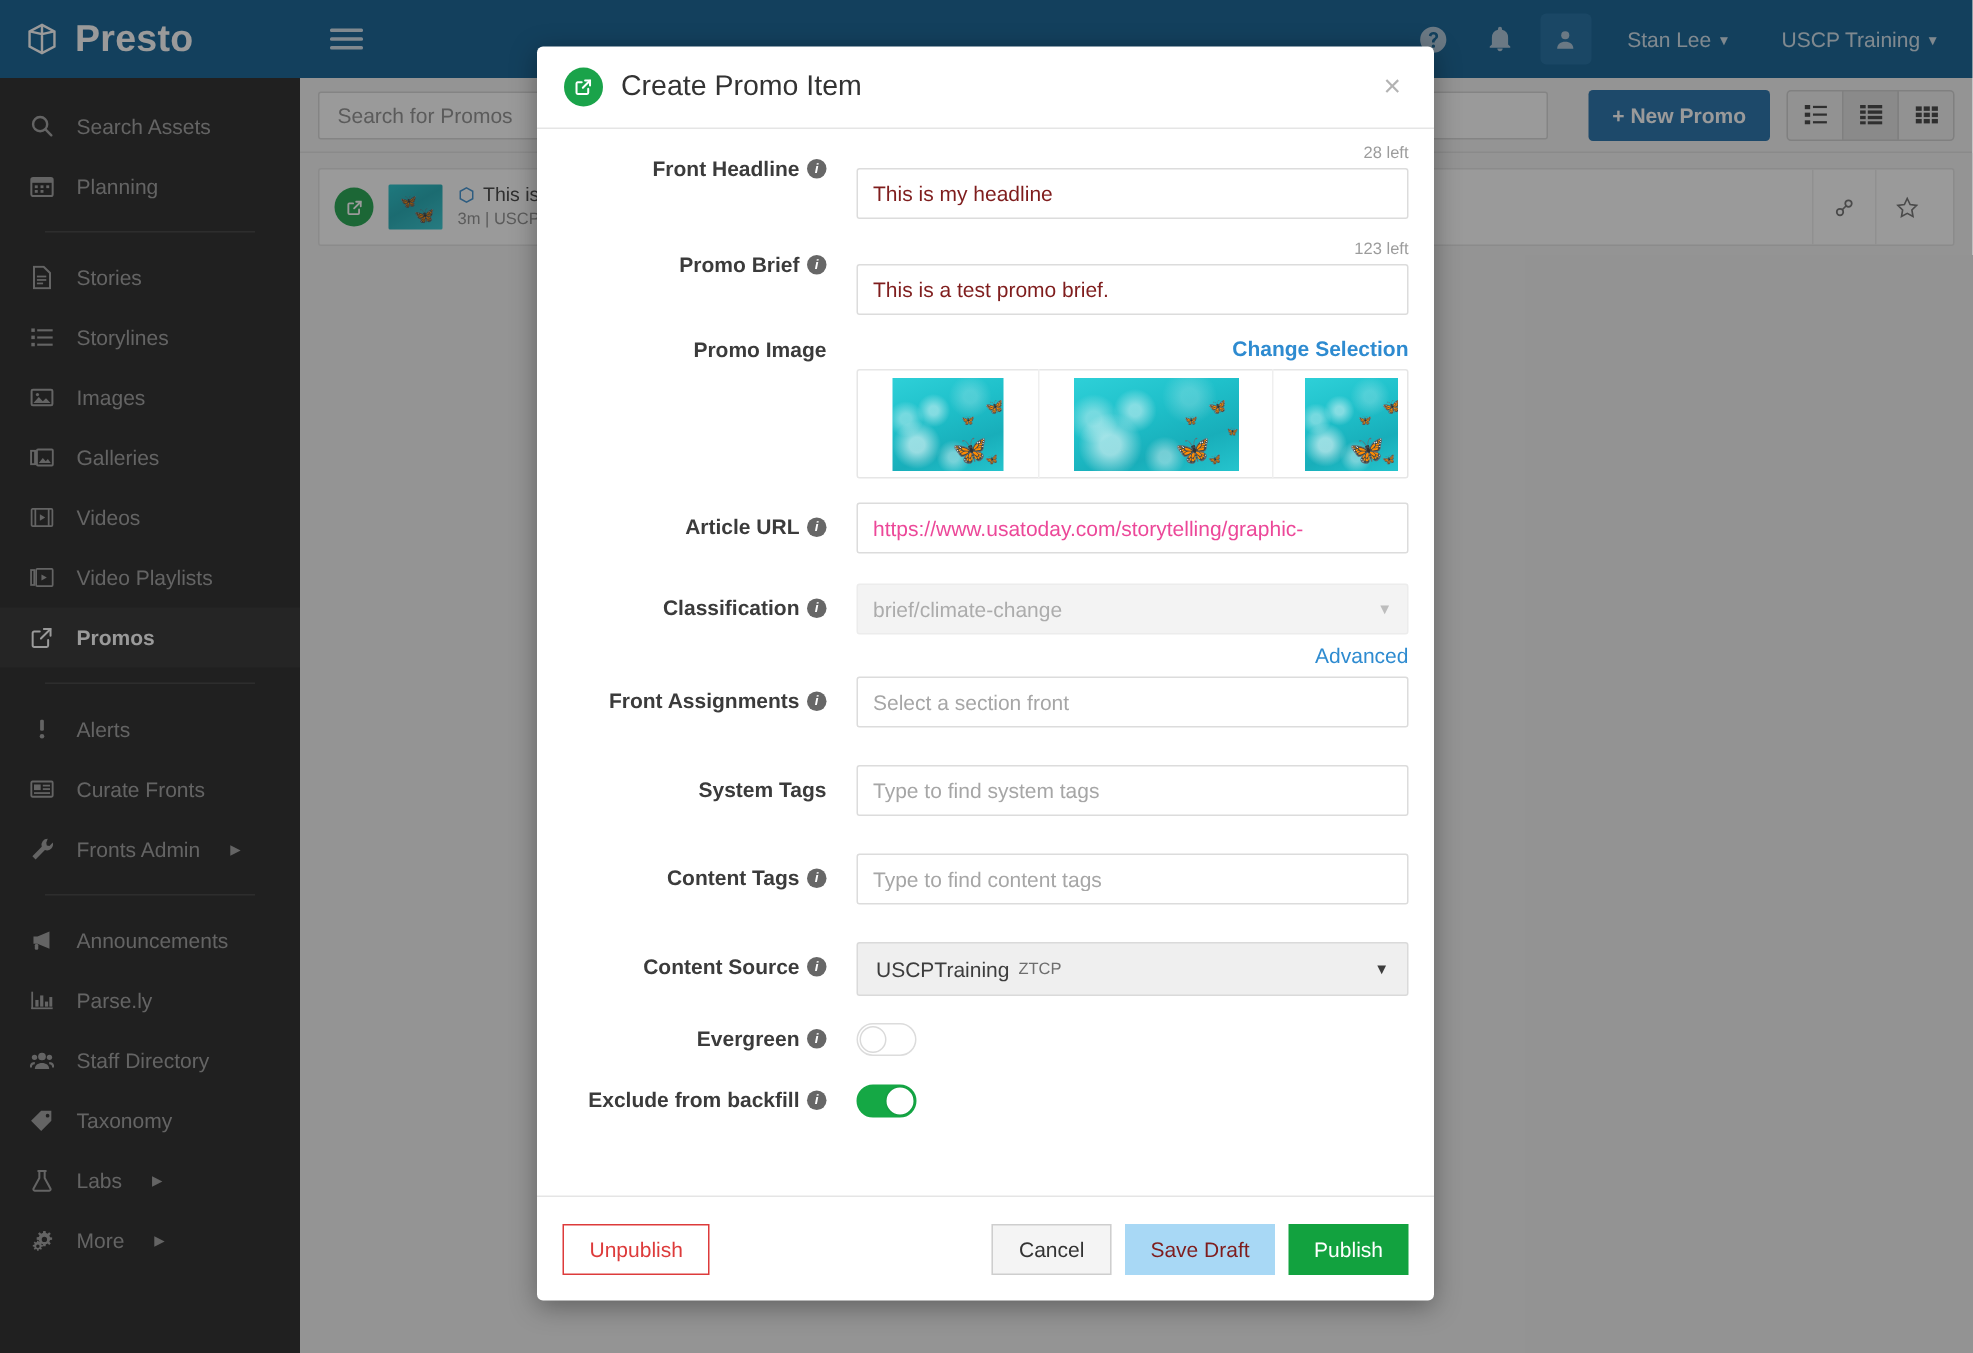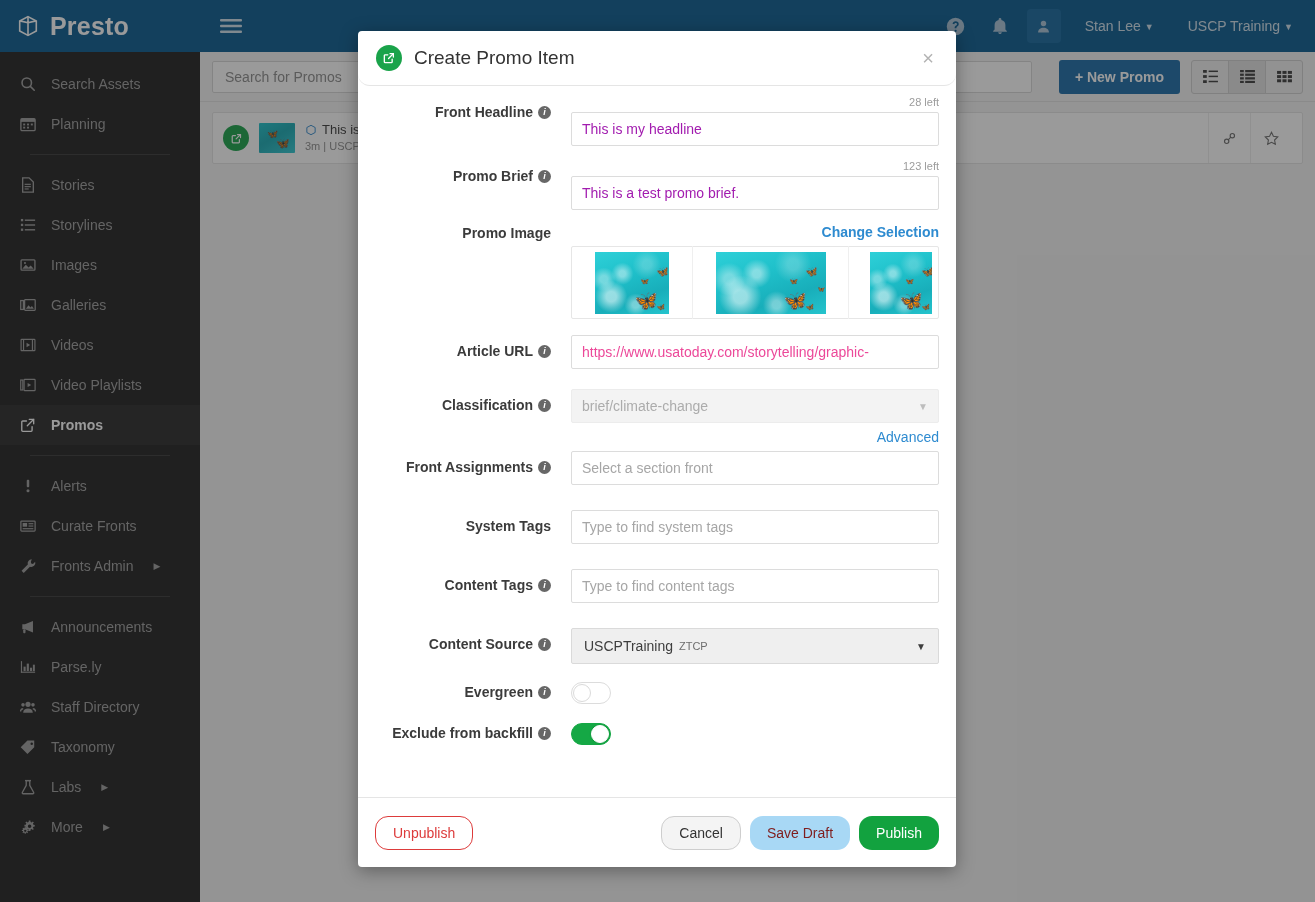--- a/index.html
+++ b/index.html
@@ -124,21 +124,21 @@
     position:absolute; inset:0; background:rgba(30,30,30,0.45); z-index:10;
   }
   #modal {
     position:absolute; left:358px; top:31px; width:598px; height:836px;
     background:#ffffff; z-index:11;
     box-shadow:0 4px 18px rgba(0,0,0,.35); border-radius:4px;
     display:flex; flex-direction:column;
   }
   #modal-header {
     height:55px; border-bottom:1px solid #e5e5e5; display:flex;
-    align-items:center; padding:0 18px; flex:0 0 55px;border-radius:12px;
+    align-items:center; padding:0 18px; flex:0 0 55px;
   }
   .modal-icon {
     width:26px; height:26px; border-radius:50%; background:#1aa34a;
     display:flex; align-items:center; justify-content:center; color:#fff;
     flex:0 0 26px; margin-right:12px;
   }
   #modal-title { font-size:19px; color:#333333; }
   #modal-close {
     margin-left:auto; color:#b3b3b3; font-size:20px; line-height:1;
     cursor:pointer; padding:2px 4px;
@@ -165,21 +165,21 @@
     color:#fff; font-size:9px; font-weight:bold; display:inline-flex;
     align-items:center; justify-content:center; font-style:italic;
     flex:0 0 13px; position:relative; top:0px;
   }
   .counter {
     text-align:right; font-size:11px; color:#9c9c9c; margin-bottom:2px;
     height:14px;
   }
   .inp {
     width:100%; height:34px; border:1px solid #dcdcdc; border-radius:2px;
-    padding:0 10px; font-size:14px; color:#a21caf; background:#fff;
+    padding:0 10px; font-size:14px; color:#7f1d1d; background:#fff;
     font-family:"Liberation Sans", sans-serif;
   }
   .inp::placeholder { color:#a6a6a6; }
   .ta {
     width:100%; height:34px; border:1px solid #dcdcdc; border-radius:2px;
     padding:7px 10px; font-size:14px; color:#ec4899; background:#fff;
     resize:none; overflow:hidden; line-height:18px;
     font-family:"Liberation Sans", sans-serif;
   }
   .sel-disabled {
@@ -235,21 +235,21 @@
   .tg .knob {
     position:absolute; top:1px; left:1px; width:18px; height:18px;
     border-radius:50%; background:#ffffff; border:1px solid #dadada;
   }
   .tg.on { background:#15a845; border-color:#15a845; }
   .tg.on .knob { left:auto; right:1px; border-color:#ffffff;
     box-shadow:0 0 2px rgba(0,0,0,.18); }
 
   
   .btn {
-    height:34px; padding:0 17px; border-radius:13px; font-size:14px;
+    height:34px; padding:0 17px; border-radius:0; font-size:14px;
     cursor:pointer; font-family:"Liberation Sans", sans-serif;
     display:inline-flex; align-items:center; justify-content:center;
   }
   #btn-unpublish { border:1px solid #dd3b3b; background:#fff; color:#dd3b3b; }
   #btn-cancel { border:1px solid #cecece; background:#f4f4f4; color:#333; margin-right:9px; }
   #btn-savedraft { border:none; background:#a8d8f5; color:#7f1d1d; margin-right:9px; }
   #btn-publish { border:none; background:#12a23f; color:#fff; }
   .foot-right { margin-left:auto; display:flex; align-items:center; }
 </style>
 </head>

